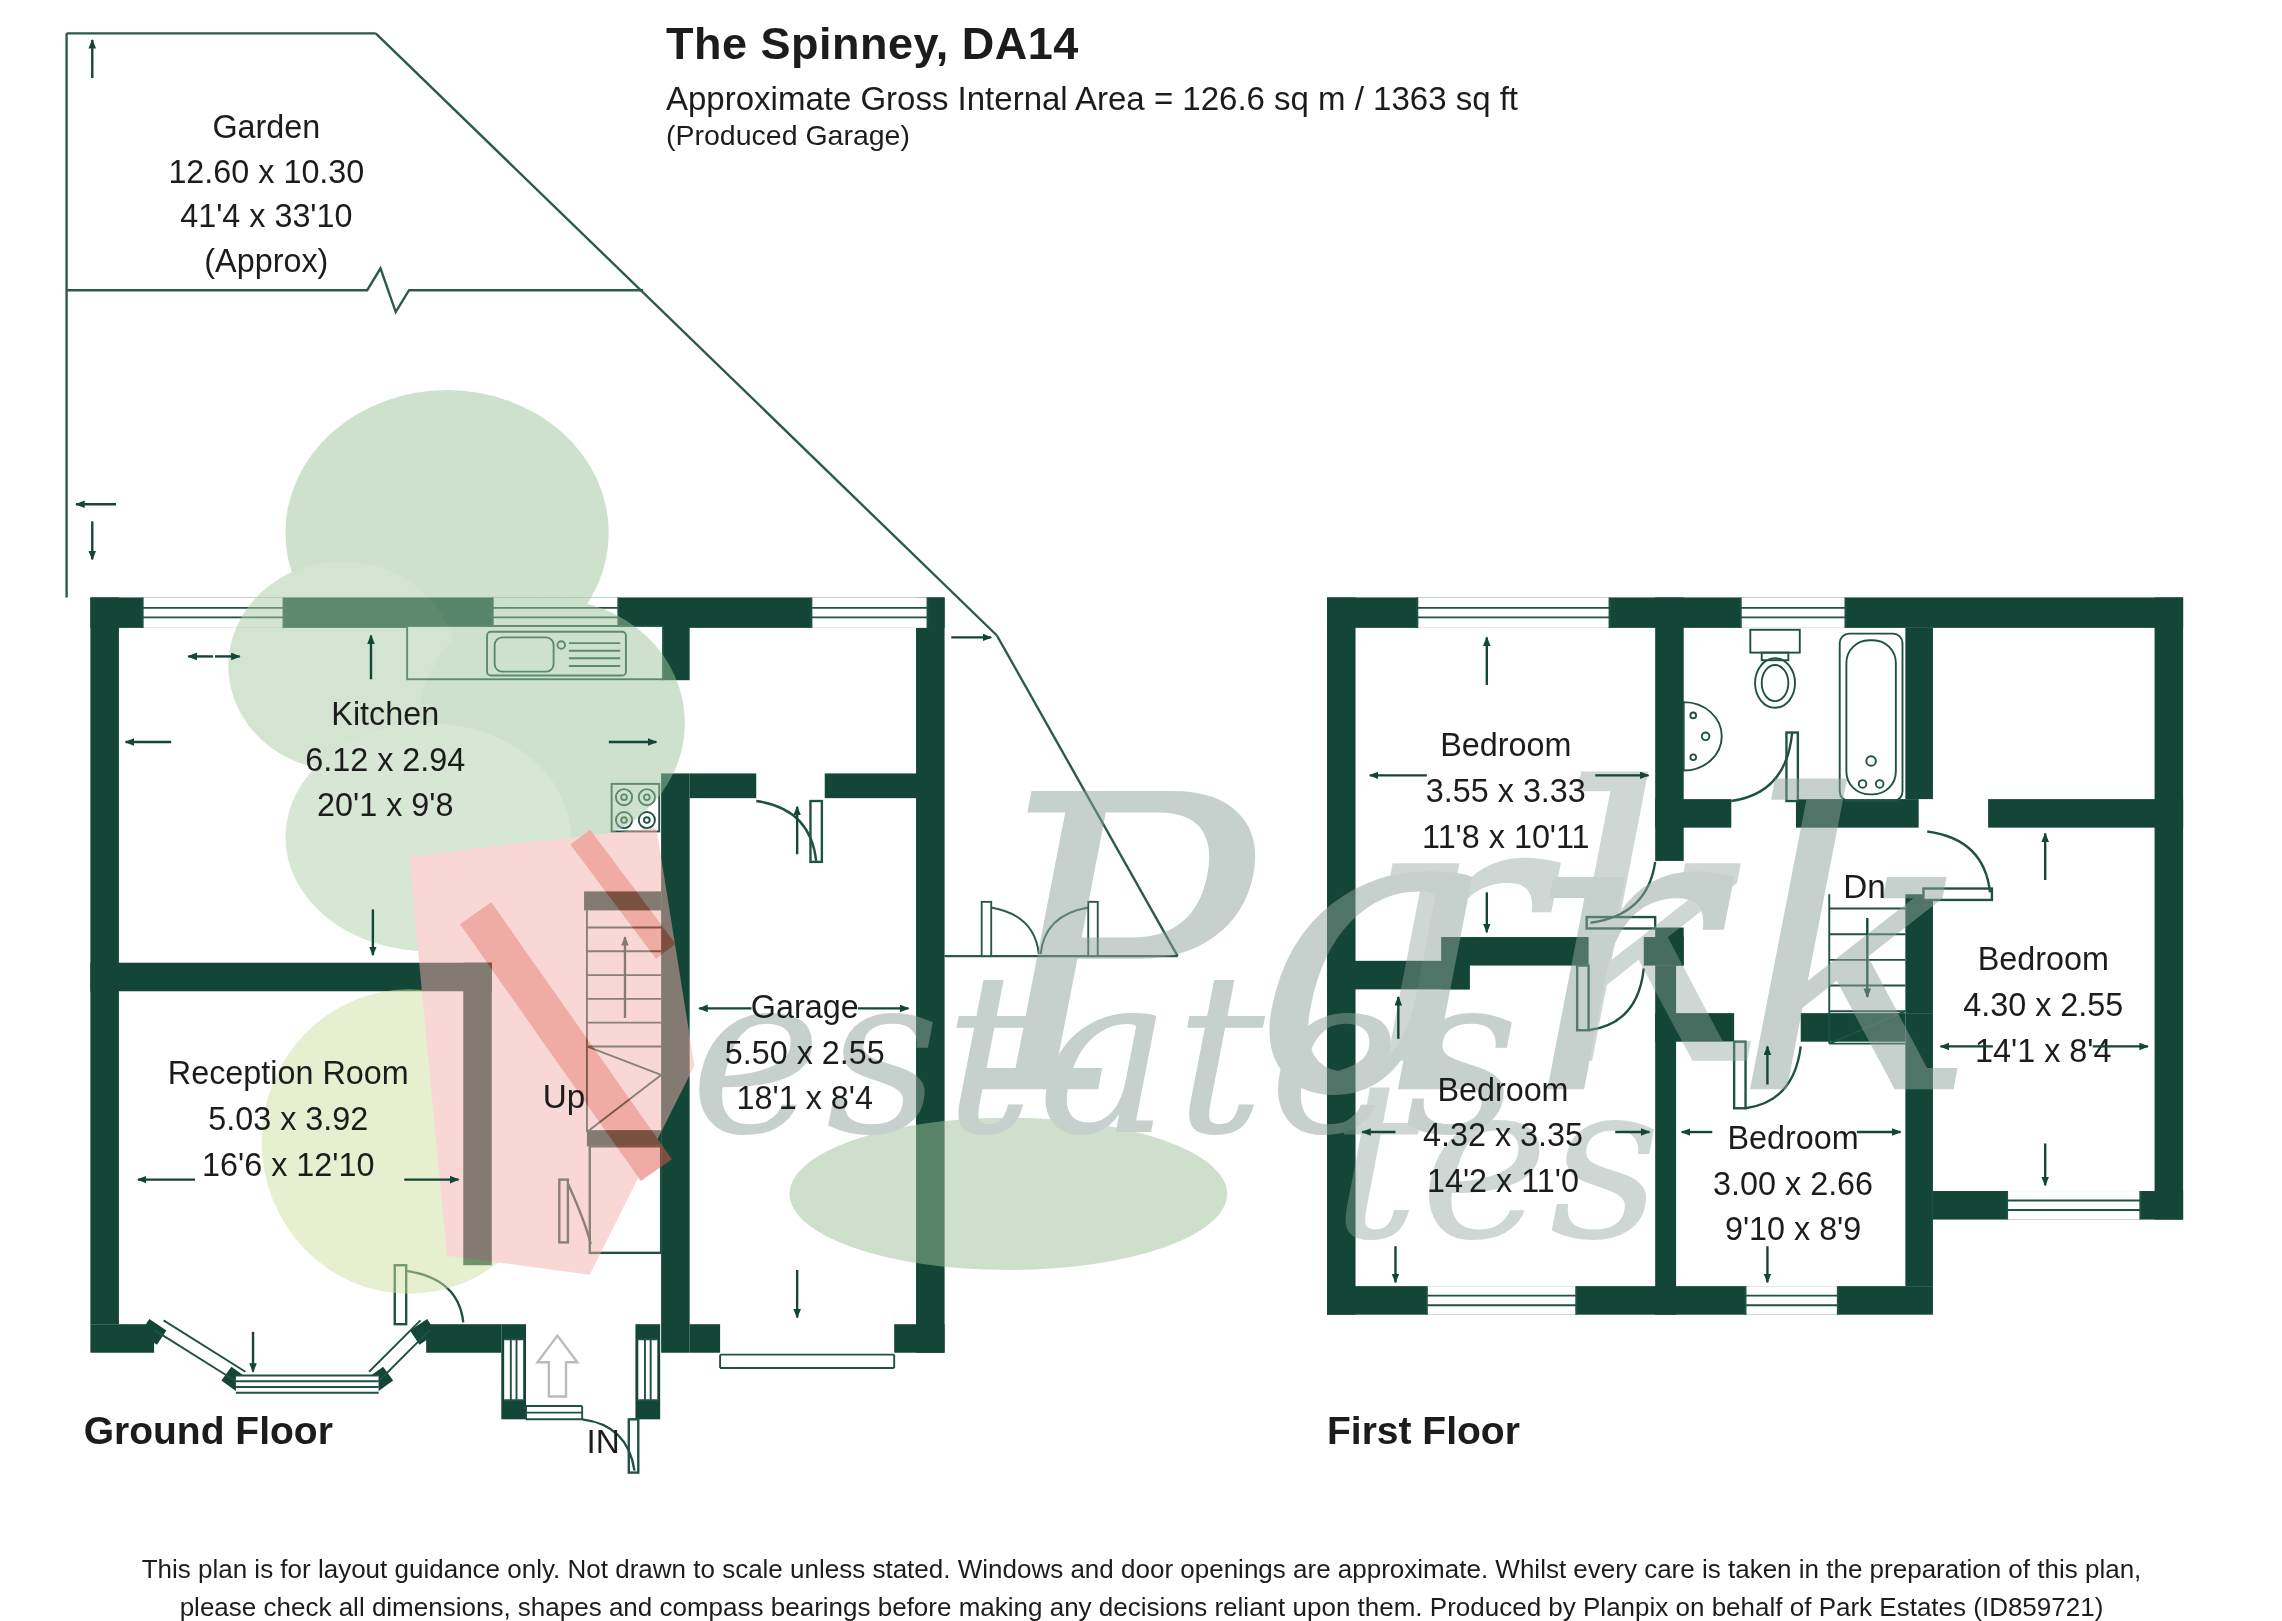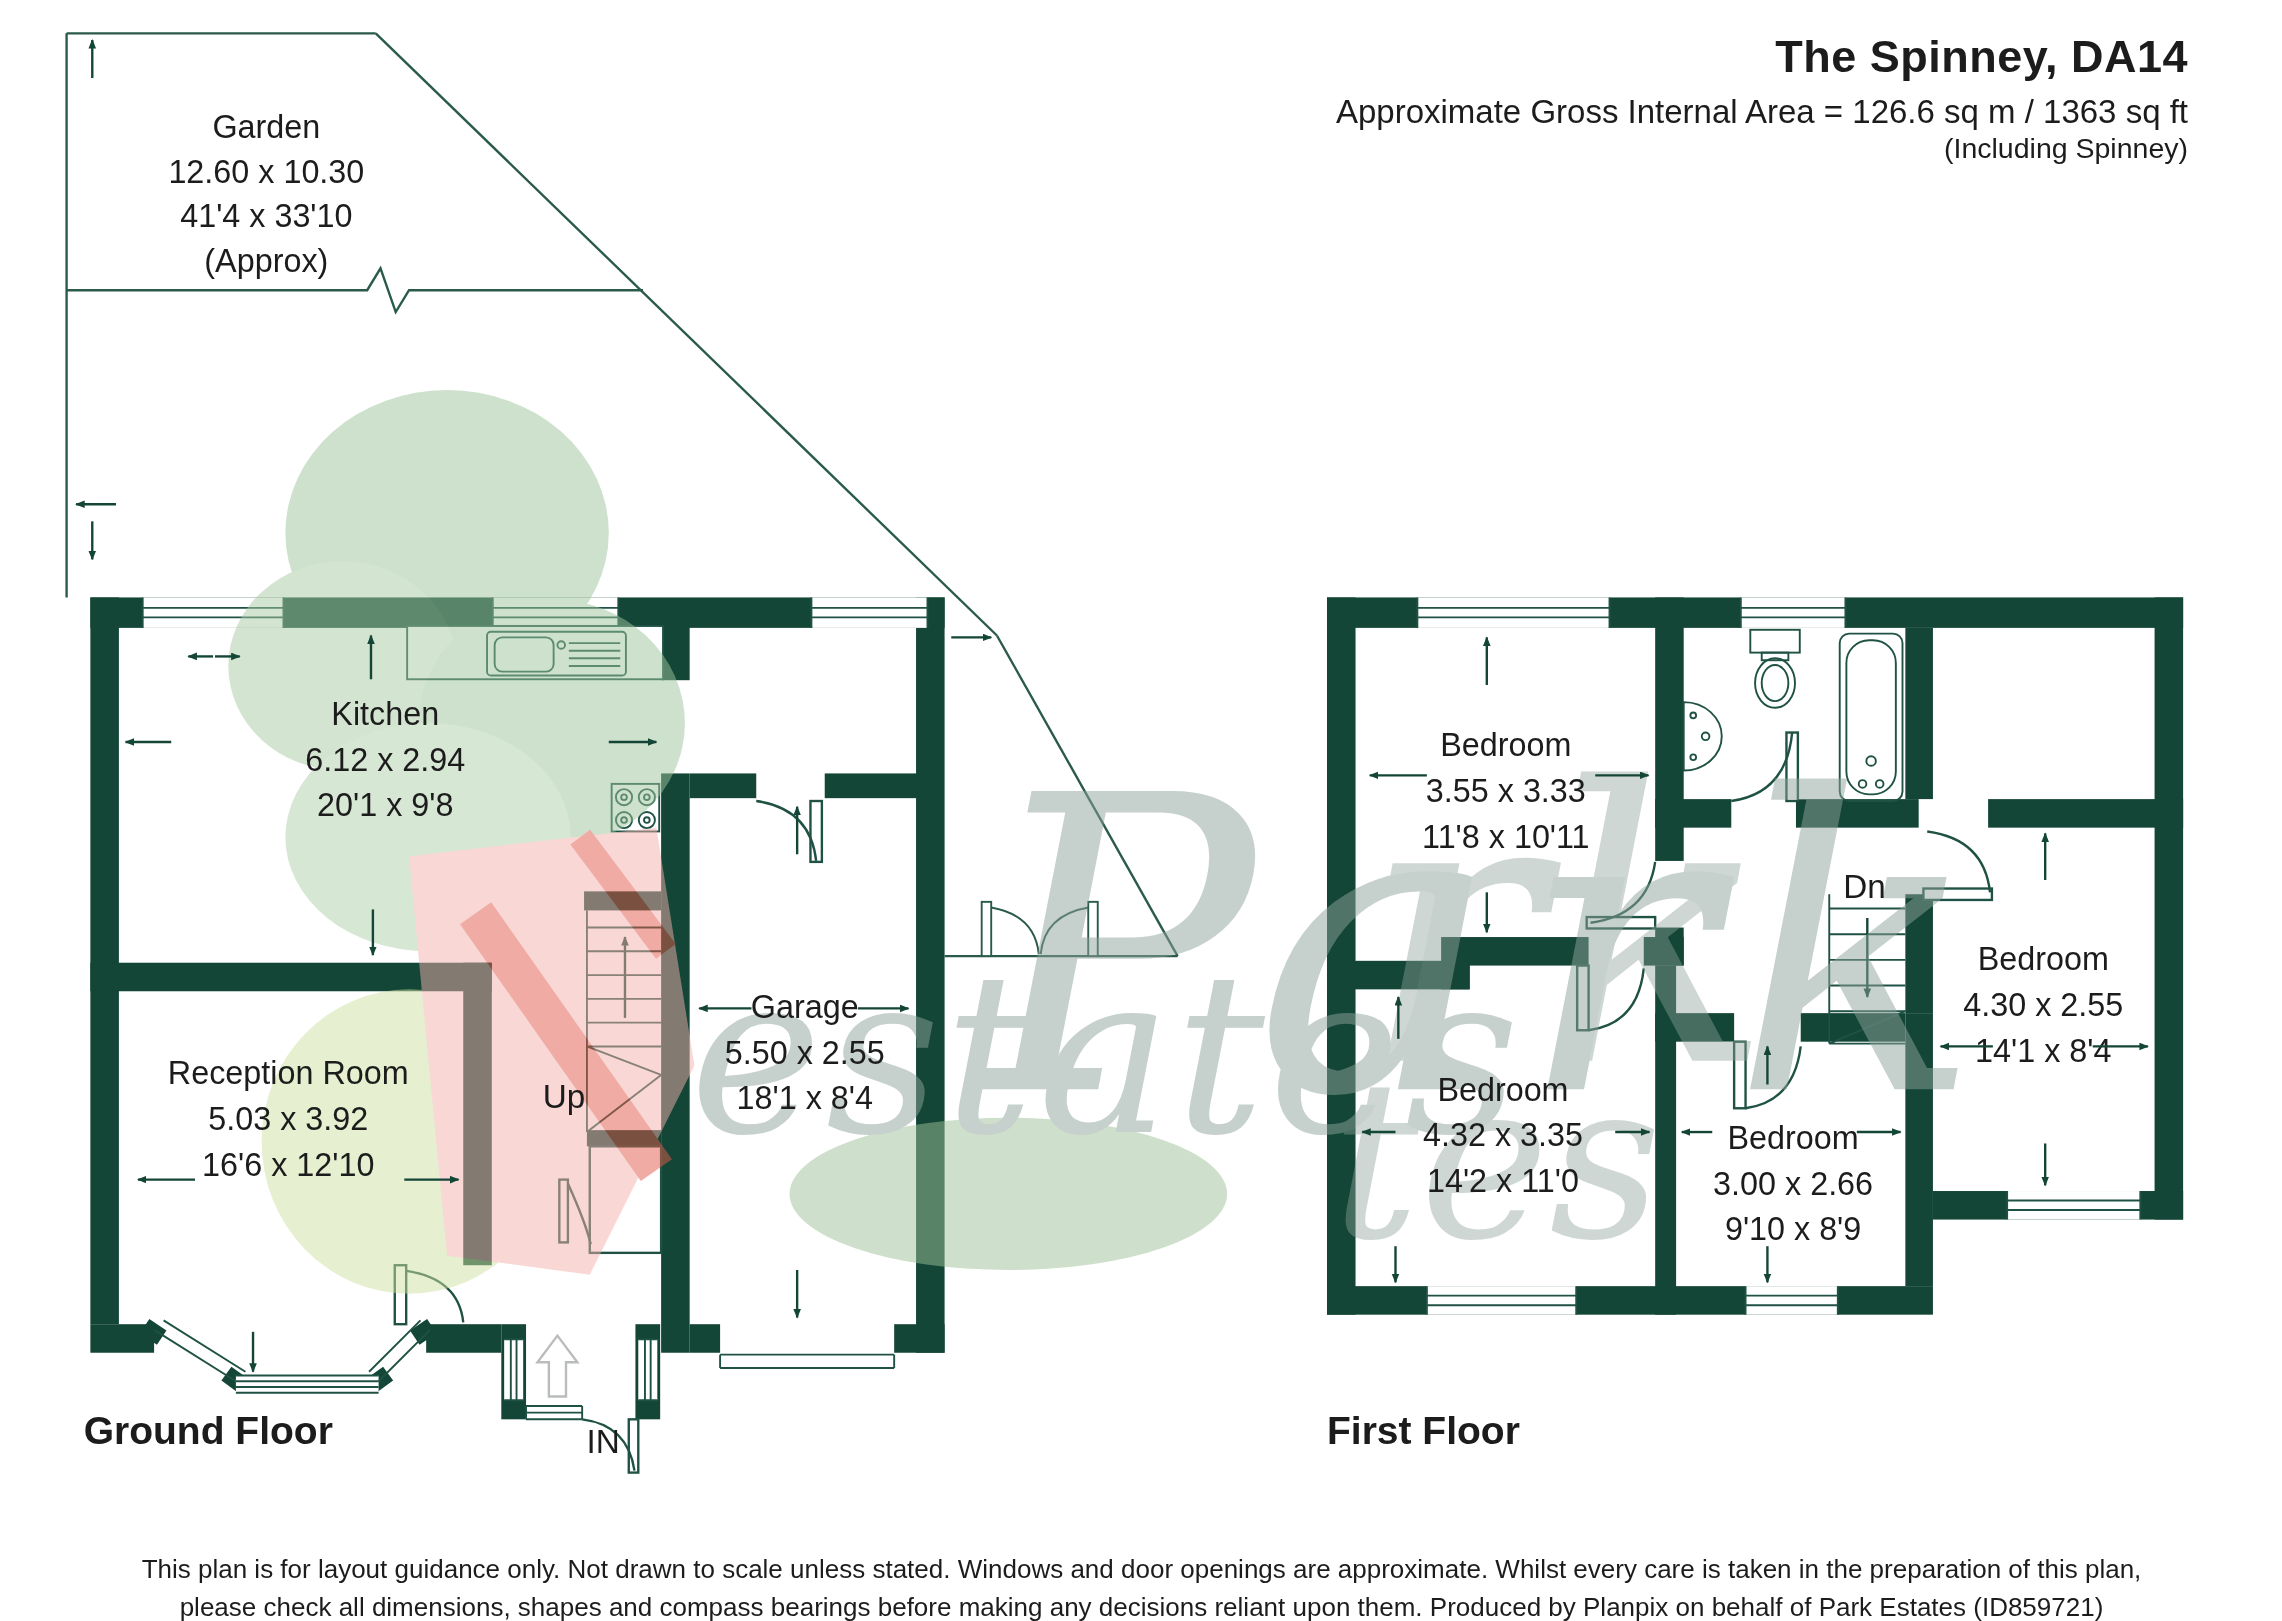--- a/index.html
+++ b/index.html
@@ -1,19 +1,19 @@
 <!DOCTYPE html>
 <html style="font-size:15px"><head>
 <meta charset="utf-8">
 <style>
   html,body{margin:0;padding:0;background:#ffffff;}
   #page{position:relative;width:2283px;height:1622px;background:#ffffff;overflow:hidden;
         font-family:"Liberation Sans", sans-serif;color:#1c1c1c;}
   #plan-svg{position:absolute;left:0;top:0;}
-  .hdr{position:absolute;left:666px;top:31px;width:1522px;text-align:right;}
+  .hdr{position:absolute;left:666px;top:18px;width:1522px;text-align:left;}
   .hdr h1{margin:0;font-size:45px;font-weight:bold;letter-spacing:0.5px;}
   .hdr .sub{font-size:33px;margin-top:9.5px;}
   .hdr .sub2{font-size:28.5px;margin-top:1.9px;}
   .ftr{position:absolute;left:0;top:1550px;width:2283px;text-align:center;font-size:26px;line-height:38px;}
   svg text{font-family:"Liberation Sans", sans-serif;fill:#1c1c1c;}
   .room-label{font-size:34px;}
   .floor-label{font-size:41px;font-weight:bold;}
   .small-label{font-size:35px;}
   .wm-text{font-family:"DejaVu Serif", serif;font-style:italic;fill:#8ea39b;}
 </style>
@@ -365,21 +365,21 @@
   </g>
 
   <g stroke="#b9bdb9" stroke-width="2.5" fill="none">
     <path d="M 577 1468 V 1432 H 565 L 586 1404 L 607 1432 H 595 V 1468 Z"></path>
   </g>
 </svg>
 
 <div class="hdr">
   <h1>The Spinney, DA14</h1>
   <div class="sub">Approximate Gross Internal Area = 126.6 sq m / 1363 sq ft</div>
-  <div class="sub2">(Including Spinney)</div>
+  <div class="sub2">(Produced Garage)</div>
 </div>
 
 <div class="ftr">
   <div>This plan is for layout guidance only. Not drawn to scale unless stated. Windows and door openings are approximate. Whilst every care is taken in the preparation of this plan,</div>
   <div>please check all dimensions, shapes and compass bearings before making any decisions reliant upon them. Produced by Planpix on behalf of Park Estates (ID859721)</div>
 </div>
 
 </div>
 
 

